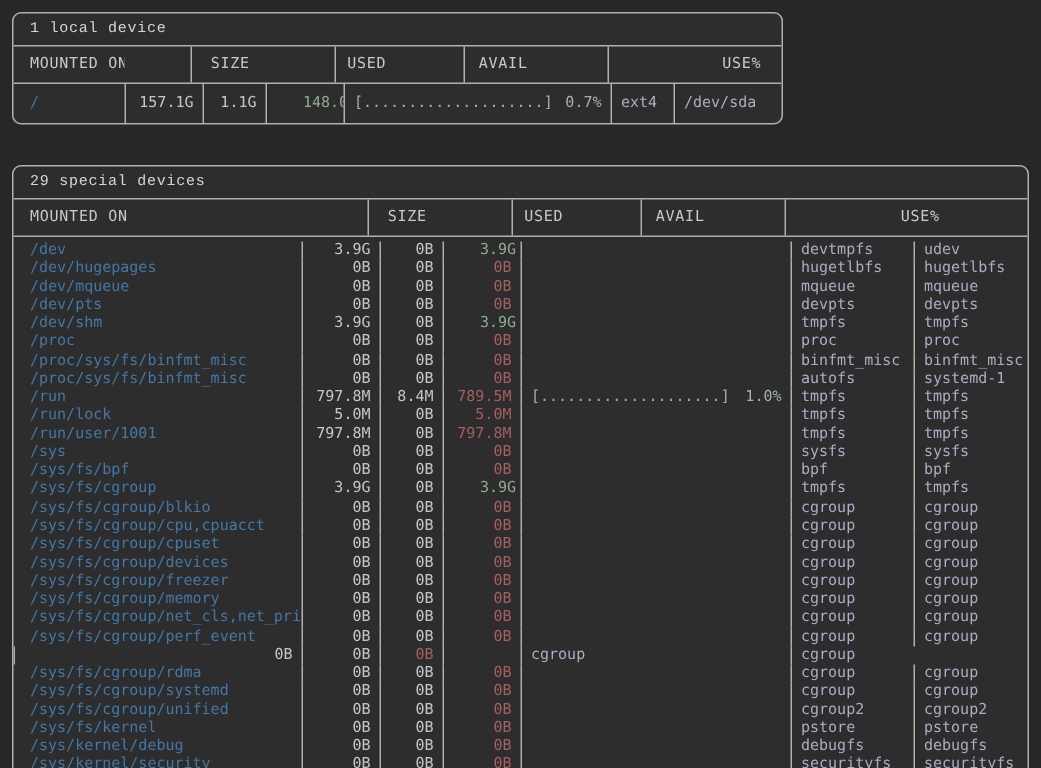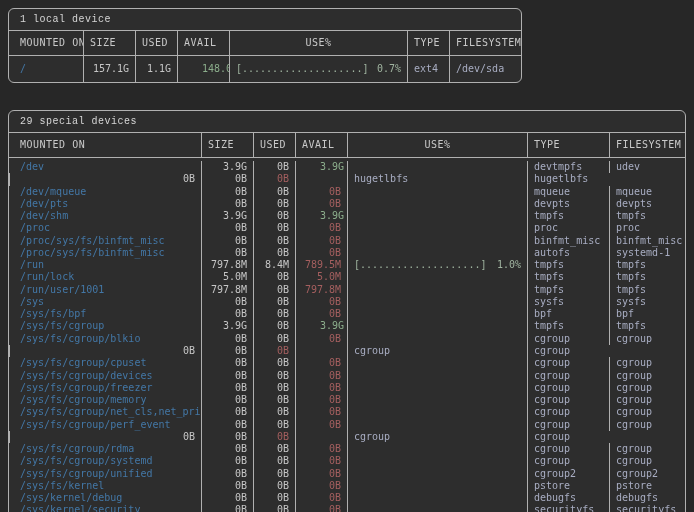--- a/index.html
+++ b/index.html
@@ -15,35 +15,35 @@
     --bar-green:#a0b4a0;
     --type-fg:#a8adc2;
   }
   *{box-sizing:border-box;margin:0;padding:0;}
   html,body{width:694px;height:512px;background:var(--page-bg);overflow:hidden;}
   body{font-family:"DejaVu Sans Mono","Liberation Mono",monospace;font-size:10px;color:var(--val-fg);position:relative;}
   .tbl{position:absolute;background:var(--tbl-bg);border:1px solid var(--border);border-radius:6px;overflow:hidden;}
   #tbl-local{left:8px;top:8px;width:514px;}
   #tbl-special{left:8px;top:92px;width:678px;margin-top:18px;}
   .tbl-title{height:22px;line-height:22px;padding:0 11px;border-bottom:1px solid var(--border);color:var(--title-fg);letter-spacing:.5px;font-family:Liberation Mono, monospace;}
-  .hdr-row{display:grid;border-bottom:1px solid var(--border);color:var(--hdr-fg);letter-spacing:.5px;}
+  .hdr-row{display:grid;border-bottom:1px solid var(--border);color:var(--hdr-fg);letter-spacing:.5px;gap:44px;}
   .hdr-row .cell{height:24px;line-height:24px;}
   #tbl-local .hdr-row,#tbl-local .data-row{grid-template-columns:74px 52px 42px 52px 178px 42px 1fr;}
   #tbl-special .hdr-row,#tbl-special .data-row{grid-template-columns:192px 52px 42px 52px 180px 82px 1fr;}
   .tbody{padding:3px 0;}
   #tbl-local .tbody{padding:0;}
   .data-row{display:grid;}
   #tbl-local .data-row .cell{height:26px;line-height:26px;}
   #tbl-special .data-row .cell{height:12.28px;line-height:12.28px;}
   .cell{padding:0 6px;white-space:nowrap;overflow:hidden;}
   .cell.c0{padding-left:11px;}
   .hdr-row .cell:not(.c0),.data-row .cell:not(.c0){border-left:1px solid var(--border);}
   
   .num{text-align:right;}
-  .hnum{text-align:left;}
+  .hnum{text-align:center;}
   .hcenter{text-align:center;}
   .mount{color:var(--blue);}
   .green{color:var(--green);padding-left:24px;}
   .red{color:var(--red);}
   .typefs{color:var(--type-fg);}
   .usecell{display:flex;justify-content:space-between;color:var(--bar-green);}
   .usecell .bar{overflow:hidden;}
 </style>
 </head>
 <body>
@@ -90,20 +90,21 @@
       <div class="data-row">
         <div class="cell c0 mount">/dev</div>
         <div class="cell c1 num">3.9G</div>
         <div class="cell c2 num">0B</div>
         <div class="cell c3 num green">3.9G</div>
         <div class="cell c4 usecell"></div>
         <div class="cell c5 typefs">devtmpfs</div>
         <div class="cell c6 typefs">udev</div>
       </div>
       <div class="data-row">
+        <div class="cell c0 mount">/dev/hugepages</div>
         <div class="cell c1 num">0B</div>
         <div class="cell c2 num">0B</div>
         <div class="cell c3 num red">0B</div>
         <div class="cell c4 usecell"></div>
         <div class="cell c5 typefs">hugetlbfs</div>
         <div class="cell c6 typefs">hugetlbfs</div>
       </div>
       <div class="data-row">
         <div class="cell c0 mount">/dev/mqueue</div>
         <div class="cell c1 num">0B</div>
@@ -218,20 +219,21 @@
       <div class="data-row">
         <div class="cell c0 mount">/sys/fs/cgroup/blkio</div>
         <div class="cell c1 num">0B</div>
         <div class="cell c2 num">0B</div>
         <div class="cell c3 num red">0B</div>
         <div class="cell c4 usecell"></div>
         <div class="cell c5 typefs">cgroup</div>
         <div class="cell c6 typefs">cgroup</div>
       </div>
       <div class="data-row">
+        <div class="cell c0 mount">/sys/fs/cgroup/cpu,cpuacct</div>
         <div class="cell c1 num">0B</div>
         <div class="cell c2 num">0B</div>
         <div class="cell c3 num red">0B</div>
         <div class="cell c4 usecell"></div>
         <div class="cell c5 typefs">cgroup</div>
         <div class="cell c6 typefs">cgroup</div>
       </div>
       <div class="data-row">
         <div class="cell c0 mount">/sys/fs/cgroup/cpuset</div>
         <div class="cell c1 num">0B</div>

